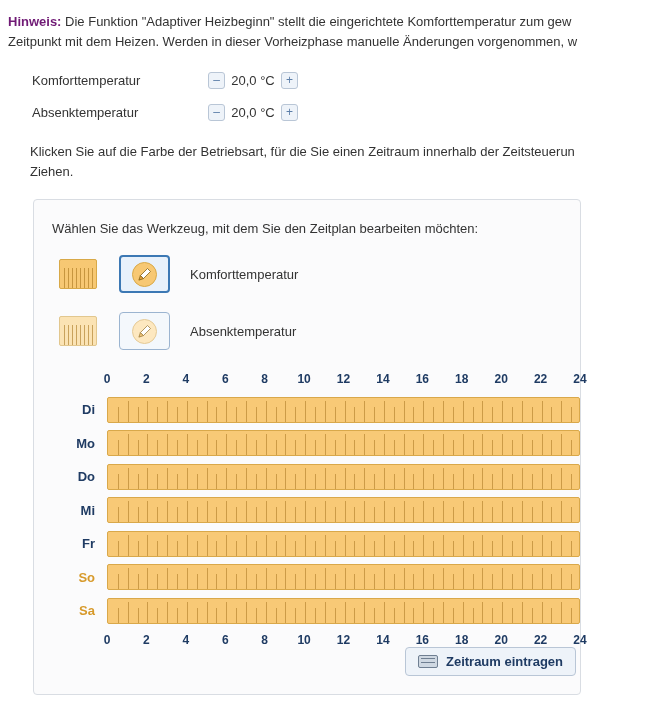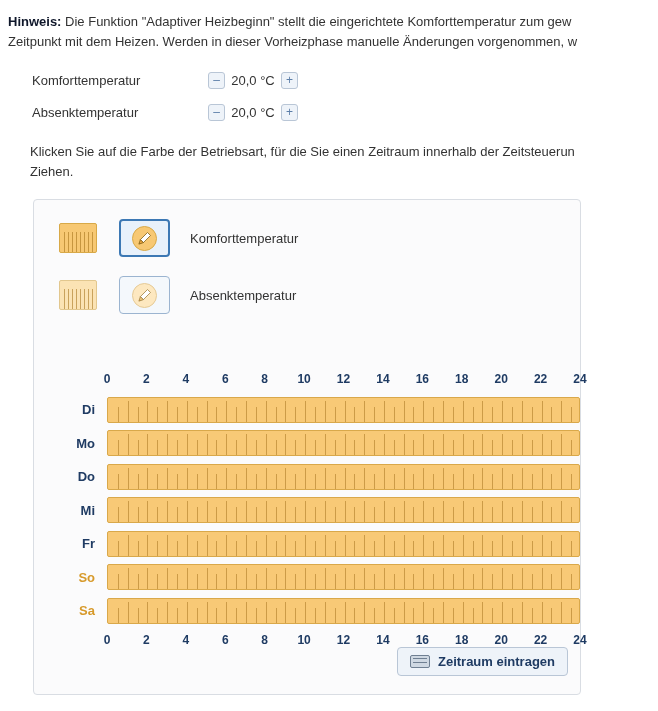--- a/index.html
+++ b/index.html
@@ -23,21 +23,21 @@
     padding: 12px 0 0 8px;
   }
   .hint {
     font-size: 13px;
     line-height: 1.55;
     padding: 12px 0 0 8px;
     color: #333;
     width: 700px;
     white-space: pre-wrap;
   }
-  .hint b { color: #0f172a; }
+  .hint b { color: #701a75; }
   .temp-rows {
     padding: 12px 0 0 8px;
   }
   .temp-row {
     display: flex;
     align-items: center;
     height: 32px;
   }
   .temp-label {
     font-size: 13px;
@@ -186,21 +186,21 @@
     position: absolute;
     top: 9px;
     bottom: 0;
     width: 1px;
     background: rgba(150,100,15,.45);
   }
   .bar i.major { top: 3px; }
   .axis.bottom { margin-top: 5px; }
   .footer-btn-wrap {
     position: absolute;
-    right: 12px;
+    right: 4px;
     bottom: 18px;
   }
   .footer-btn {
     display: flex; align-items: center; gap: 8px;
     height: 29px;
     padding: 0 12px;
     border: 1px solid #b9c6d6;
     border-radius: 4px;
     background: #eef3f9;
     color: #1f3b63;
@@ -250,20 +250,21 @@
         <div class="step-btn">+</div>
       </div>
     </div>
   </div>
 
   <div class="instruct">Klicken Sie auf die Farbe der Betriebsart, für die Sie einen Zeitraum innerhalb der Zeitsteuerun
 Ziehen.</div>
 
   <div class="panel">
 
+    <div class="panel-title">Wählen Sie das Werkzeug, mit dem Sie den Zeitplan bearbeiten möchten:</div>
 
     <div class="tool-row">
       <div class="ruler-swatch">
         <div class="ticks" id="sw1">
             <i style="left: 4px;"></i>
             <i style="left: 8px;"></i>
             <i style="left: 12px;"></i>
             <i style="left: 16px;"></i>
             <i style="left: 20px;"></i>
             <i style="left: 24px;"></i>

